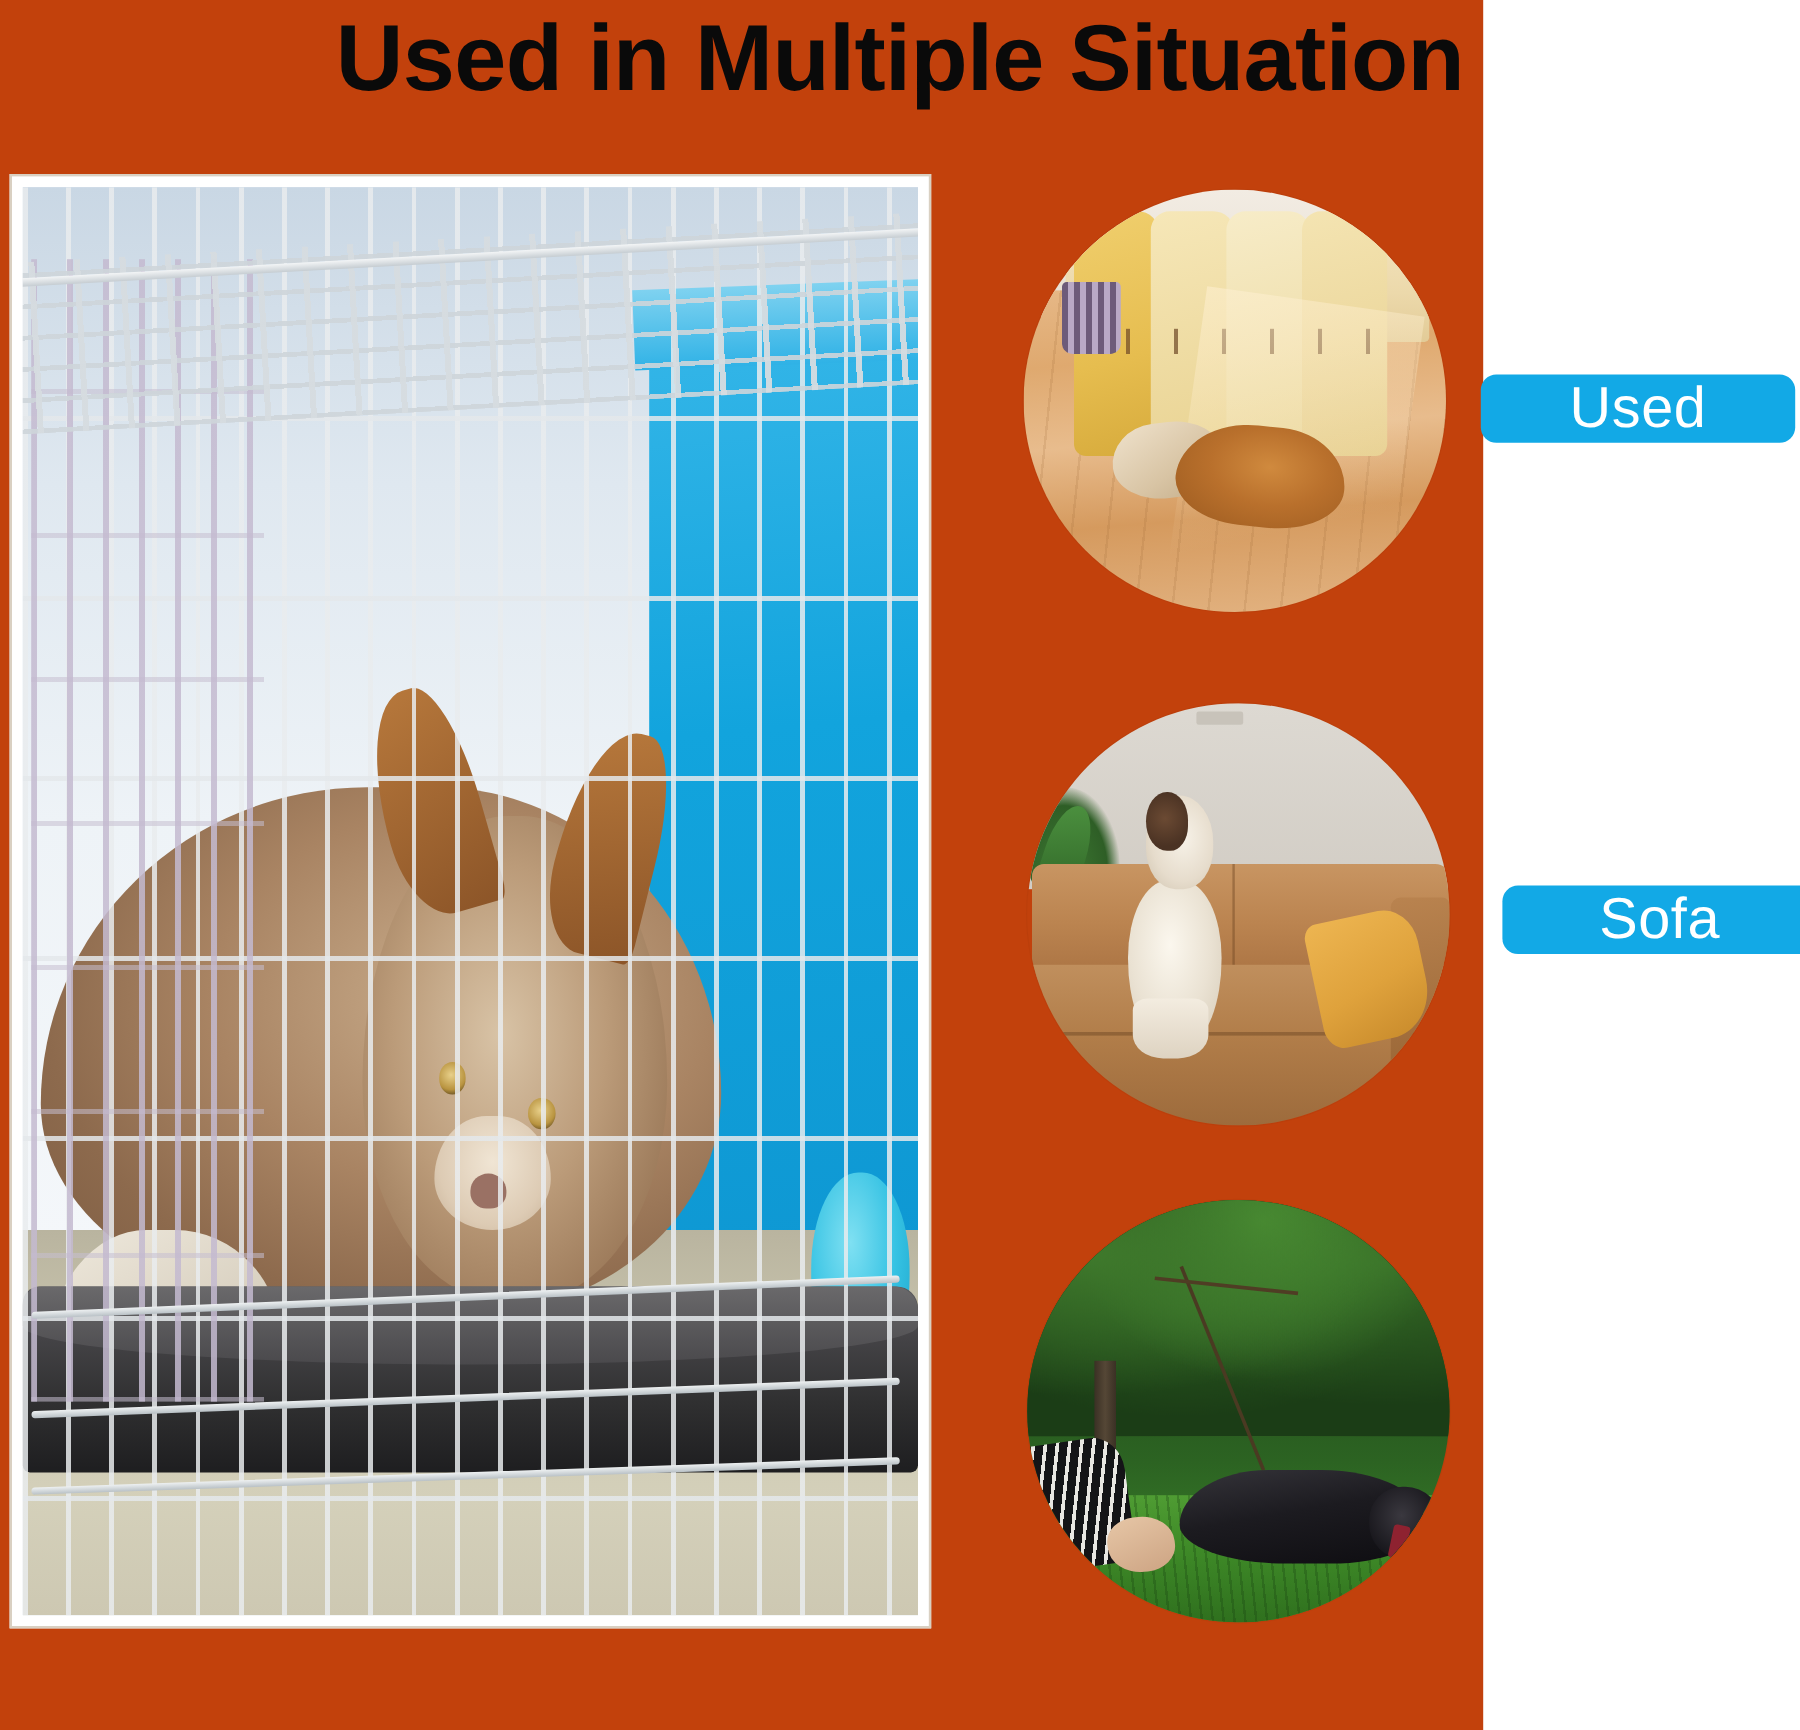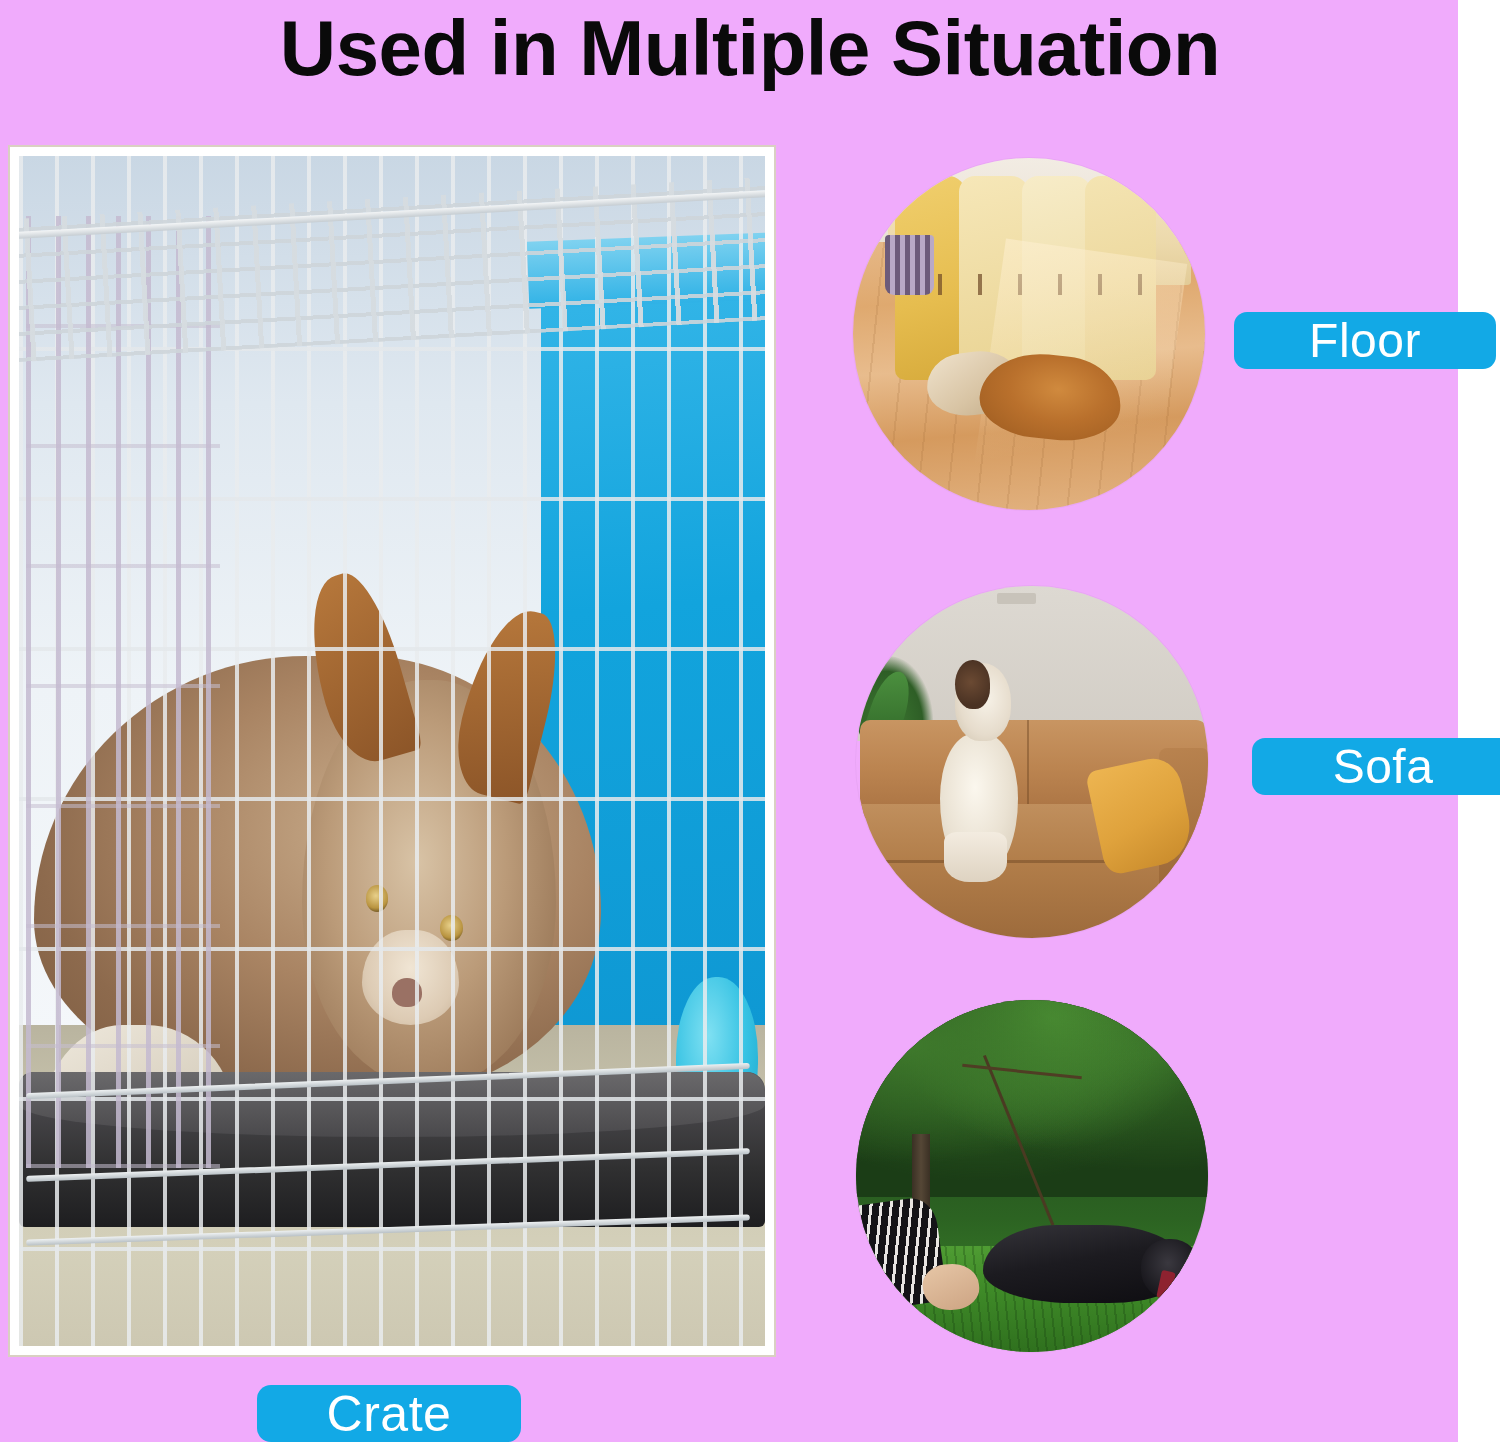--- a/index.html
+++ b/index.html
@@ -7,23 +7,23 @@
   html, body {
     width: 1500px;
     height: 1442px;
     background: #ffffff;
     font-family: "Liberation Sans", sans-serif;
     overflow: hidden;
   }
 
   #root {
     position: relative;
-    width: 1458px;
+    width: 1236px;
     height: 1442px;
-    background: #f0abfc;
+    background: #c2410c;
     padding-left: 32px;
   }
 
   
   .page-title {
     position: absolute;
     top: 0px;
     left: 0;
     width: 1500px;
     height: 96px;
@@ -343,37 +343,36 @@
       <div class="cp-grid-h"></div>
       <div class="cp-door"></div>
       <div class="cp-top"></div>
       <div class="cp-top-rail"></div>
       <div class="cp-rail a"></div>
       <div class="cp-rail b"></div>
       <div class="cp-rail c"></div>
     </div>
   </div>
 
-  <div class="badge b-crate">Crate</div>
 
   <div class="circle c-floor">
     <div class="f-wall"></div>
     <div class="f-floor"></div>
     <div class="f-sofa"></div>
     <div class="f-cush c1"></div>
     <div class="f-cush c2"></div>
     <div class="f-cush c3"></div>
     <div class="f-cush c4"></div>
     <div class="f-legs"></div>
     <div class="f-planter"></div>
     <div class="f-light"></div>
     <div class="f-blanket"></div>
     <div class="f-dog"></div>
   </div>
-  <div class="badge b-floor">Floor</div>
+  <div class="badge b-floor">Used</div>
 
   <div class="circle c-sofa">
     <div class="s-wall"></div>
     <div class="s-vent"></div>
     <div class="s-plant"></div>
     <div class="s-plant2"></div>
     <div class="s-back"></div>
     <div class="s-seat"></div>
     <div class="s-armr"></div>
     <div class="s-pillow"></div>

